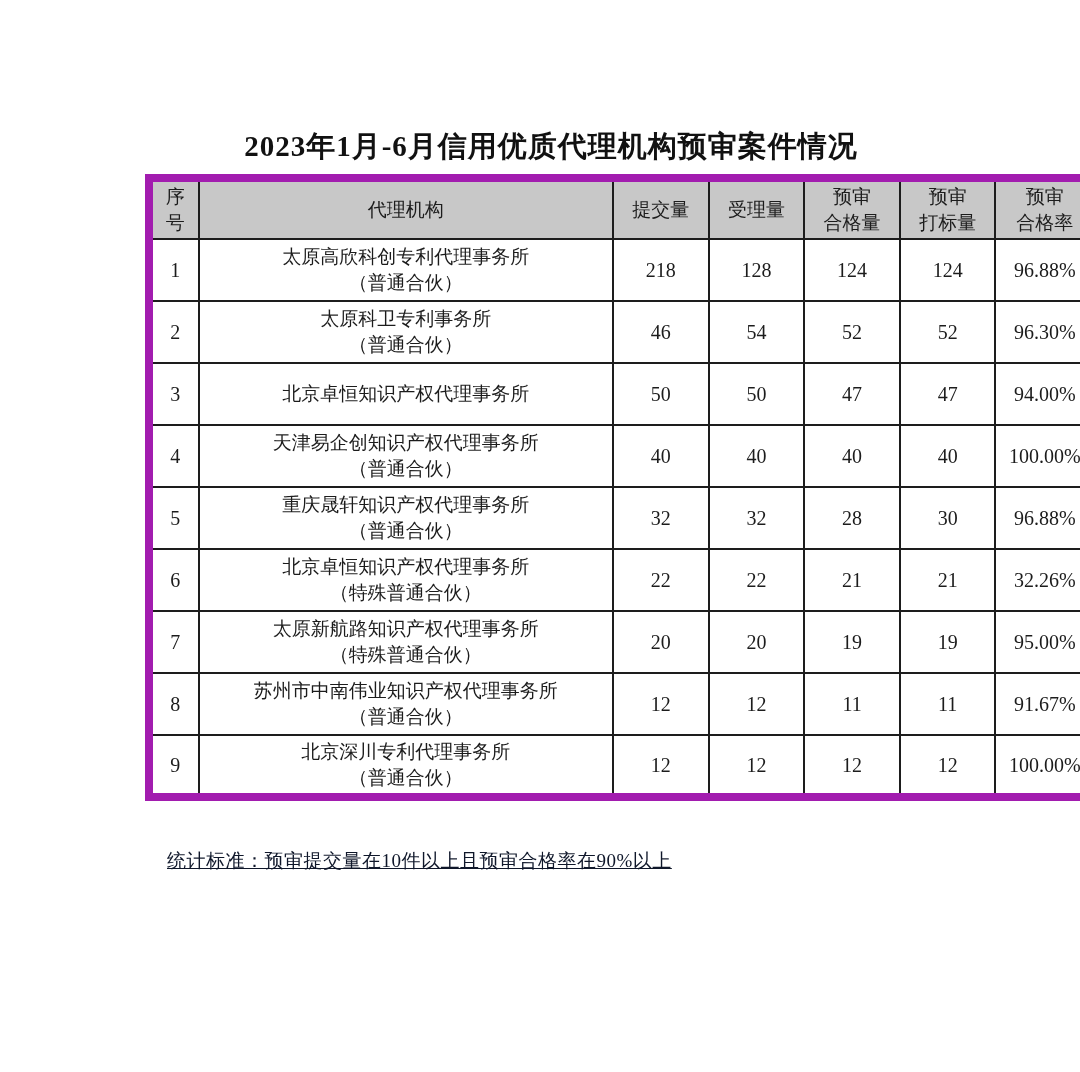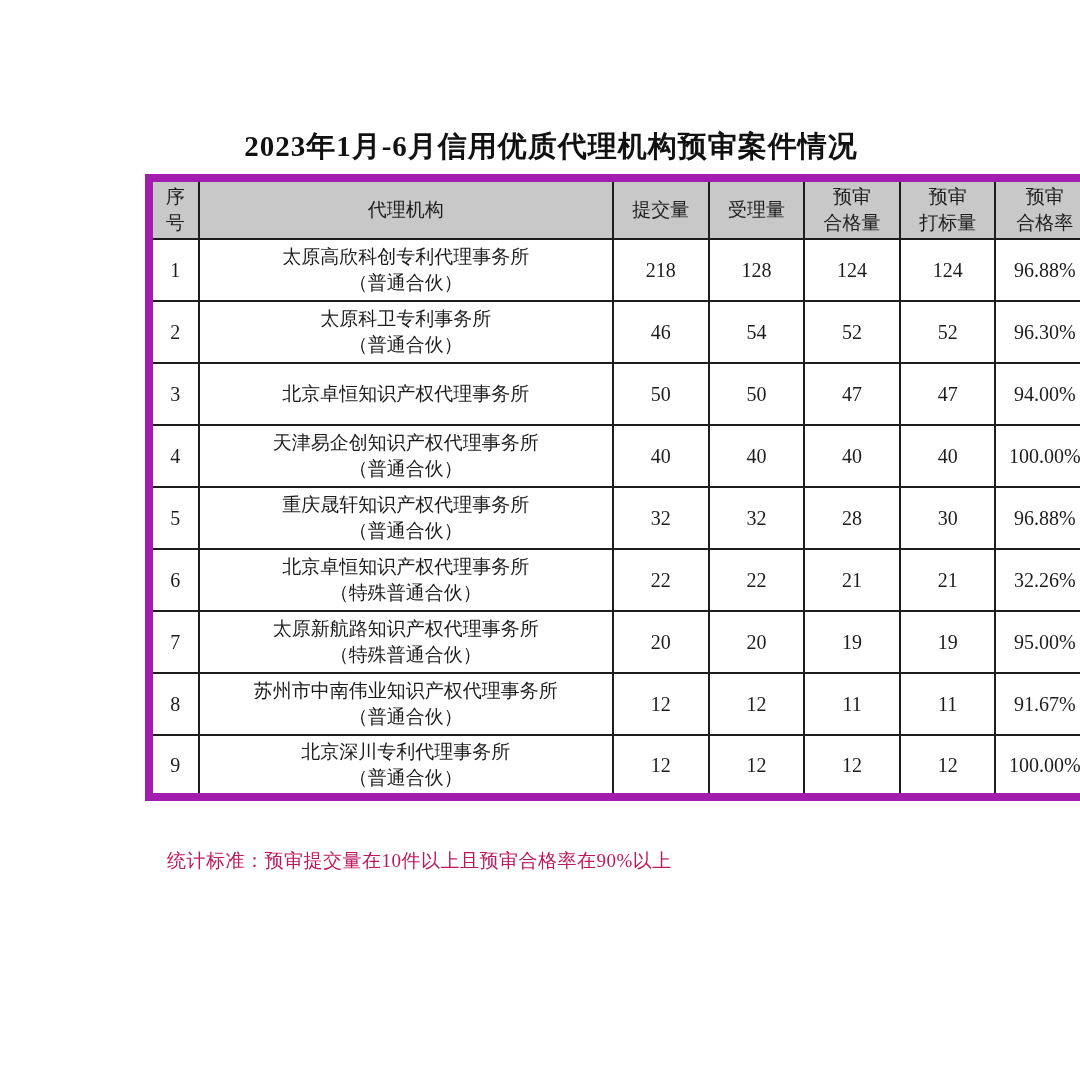--- a/index.html
+++ b/index.html
@@ -68,21 +68,22 @@
     font-size: 19px;
   }
   .col-index  { width: 42px; }
   .col-agency { width: 351px; margin-left: 32px; }
   .col-num    { width: 81px; }
   .col-rate   { width: 86px; }
   .footnote {
     margin: 47px 0 8px 22px;
     font-size: 19px;
     letter-spacing: 0.5px;
-    color: #be185d;
+    color: #0f172a;
+    text-decoration: underline;
   }
 </style>
 </head>
 <body>
 
 <div class="page">
   <div class="content">
 
     <h1 class="title">2023年1月-6月信用优质代理机构预审案件情况</h1>
 

